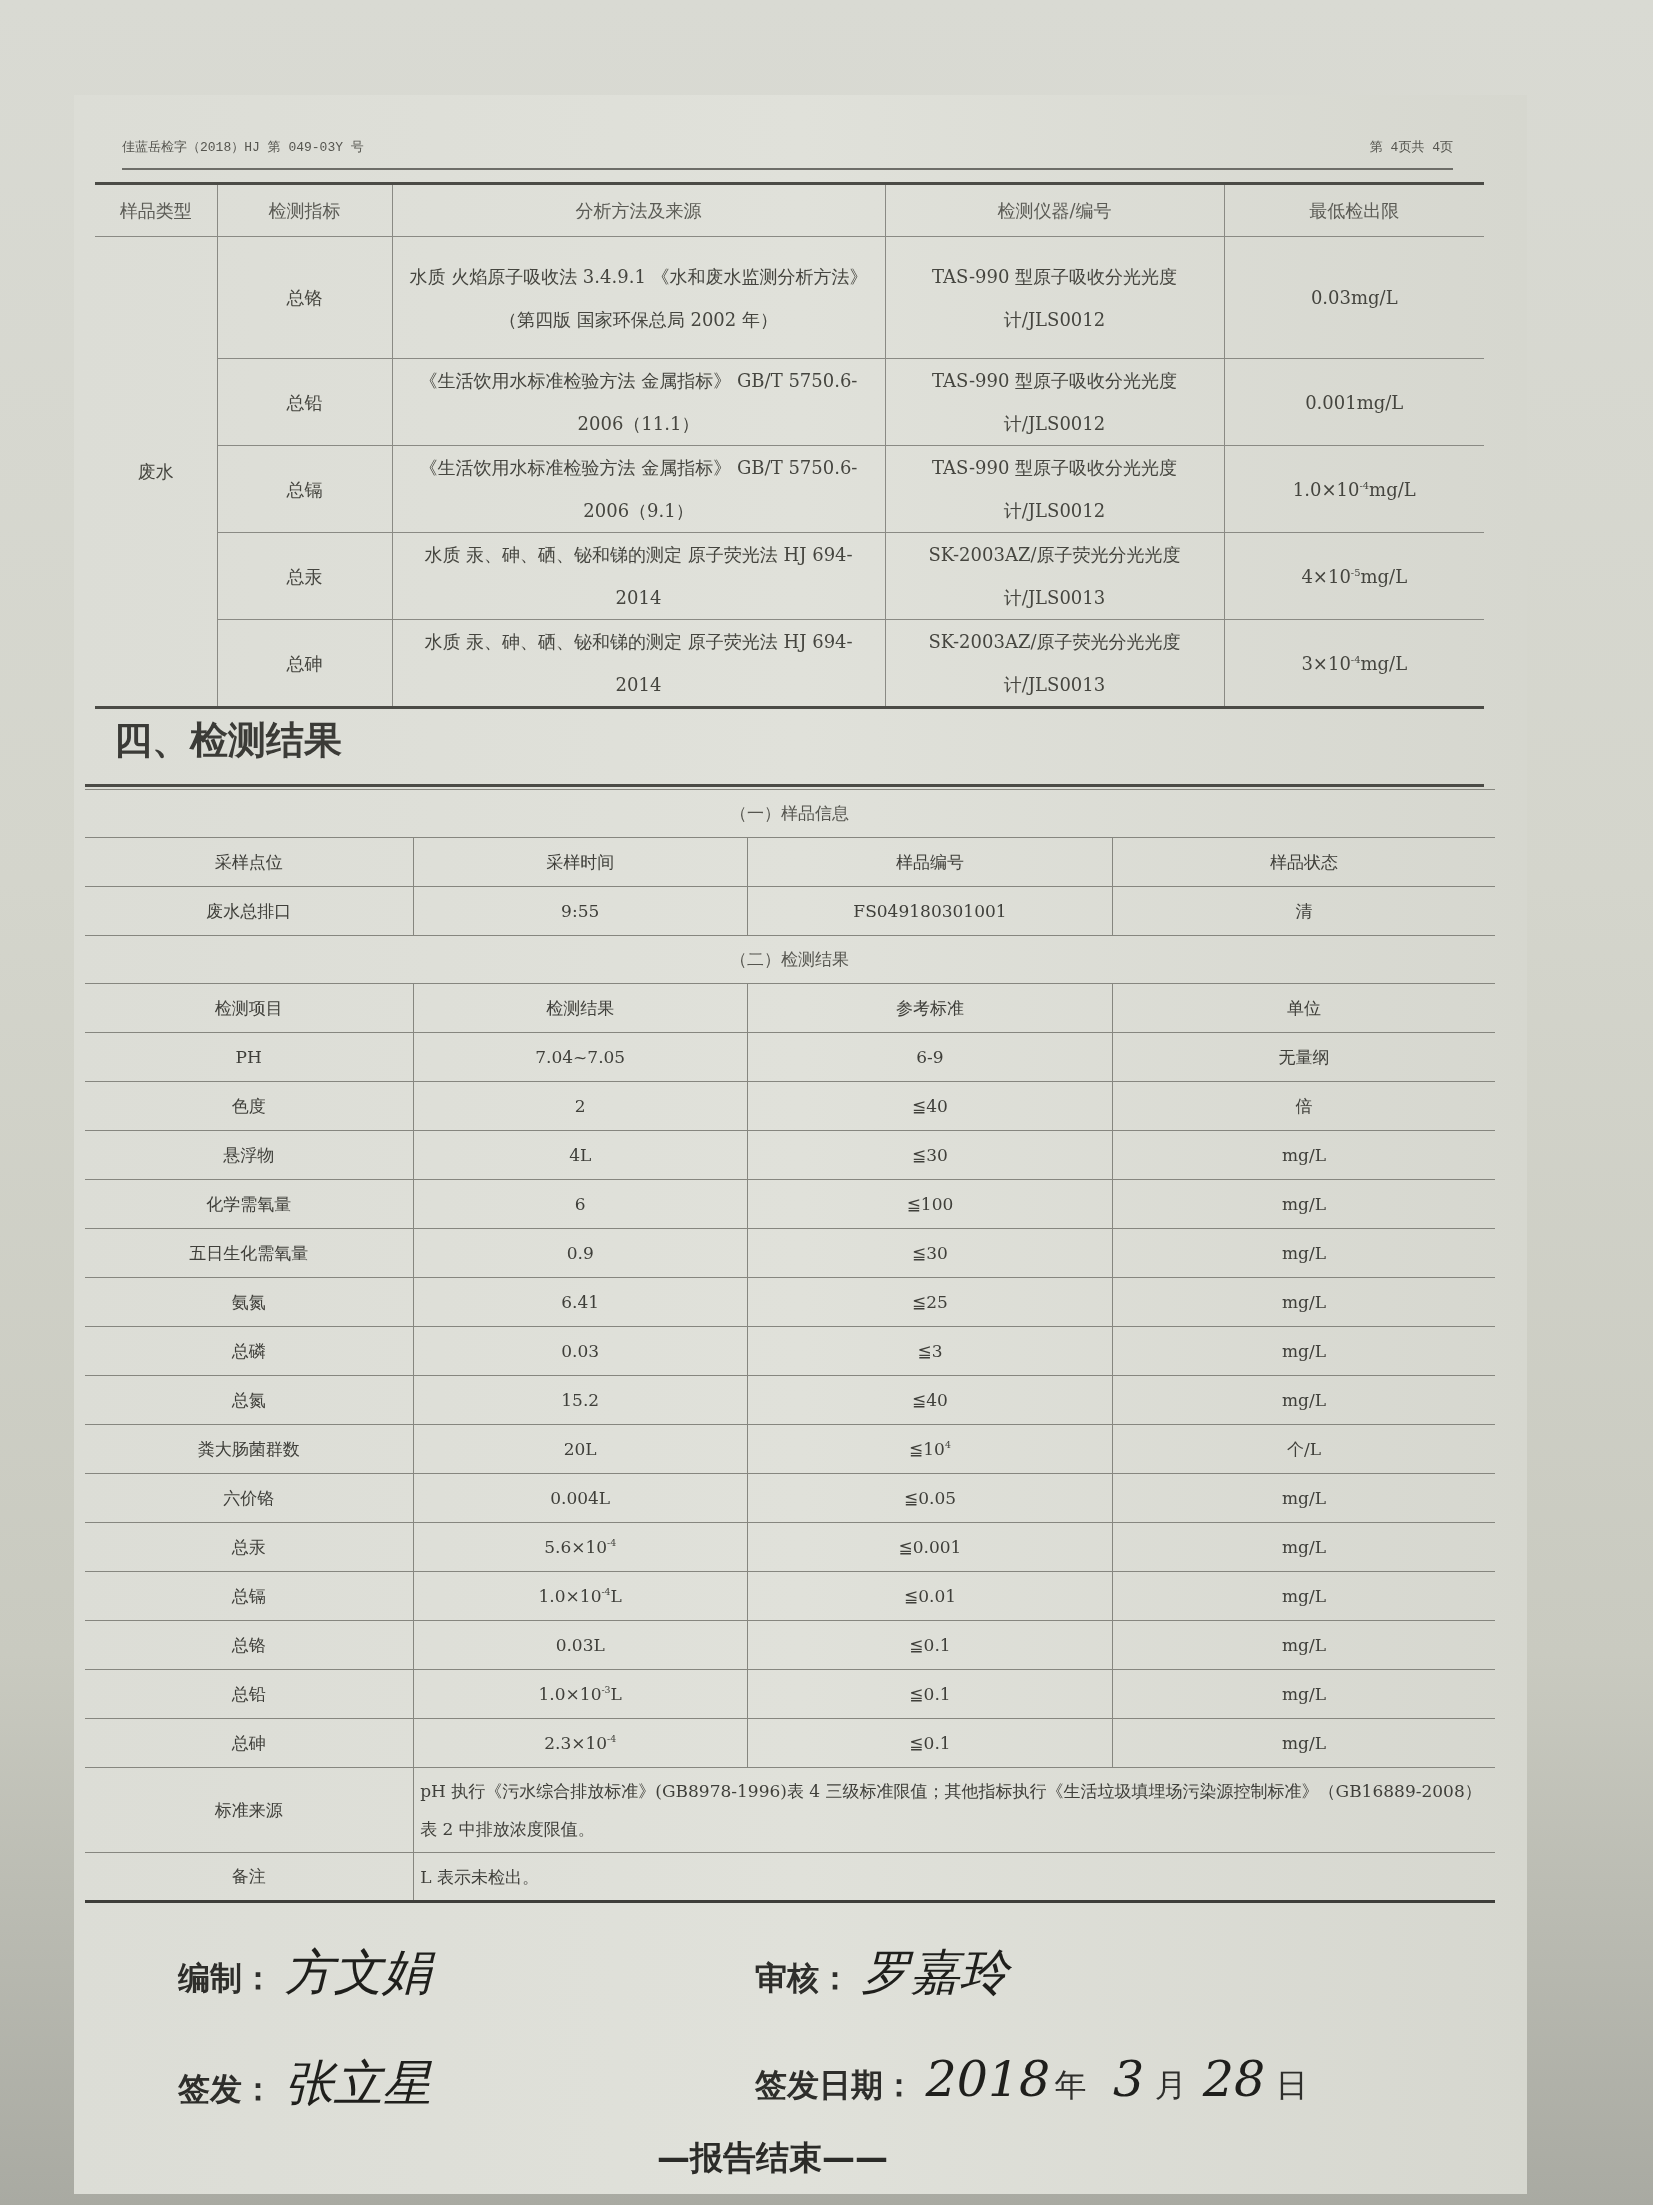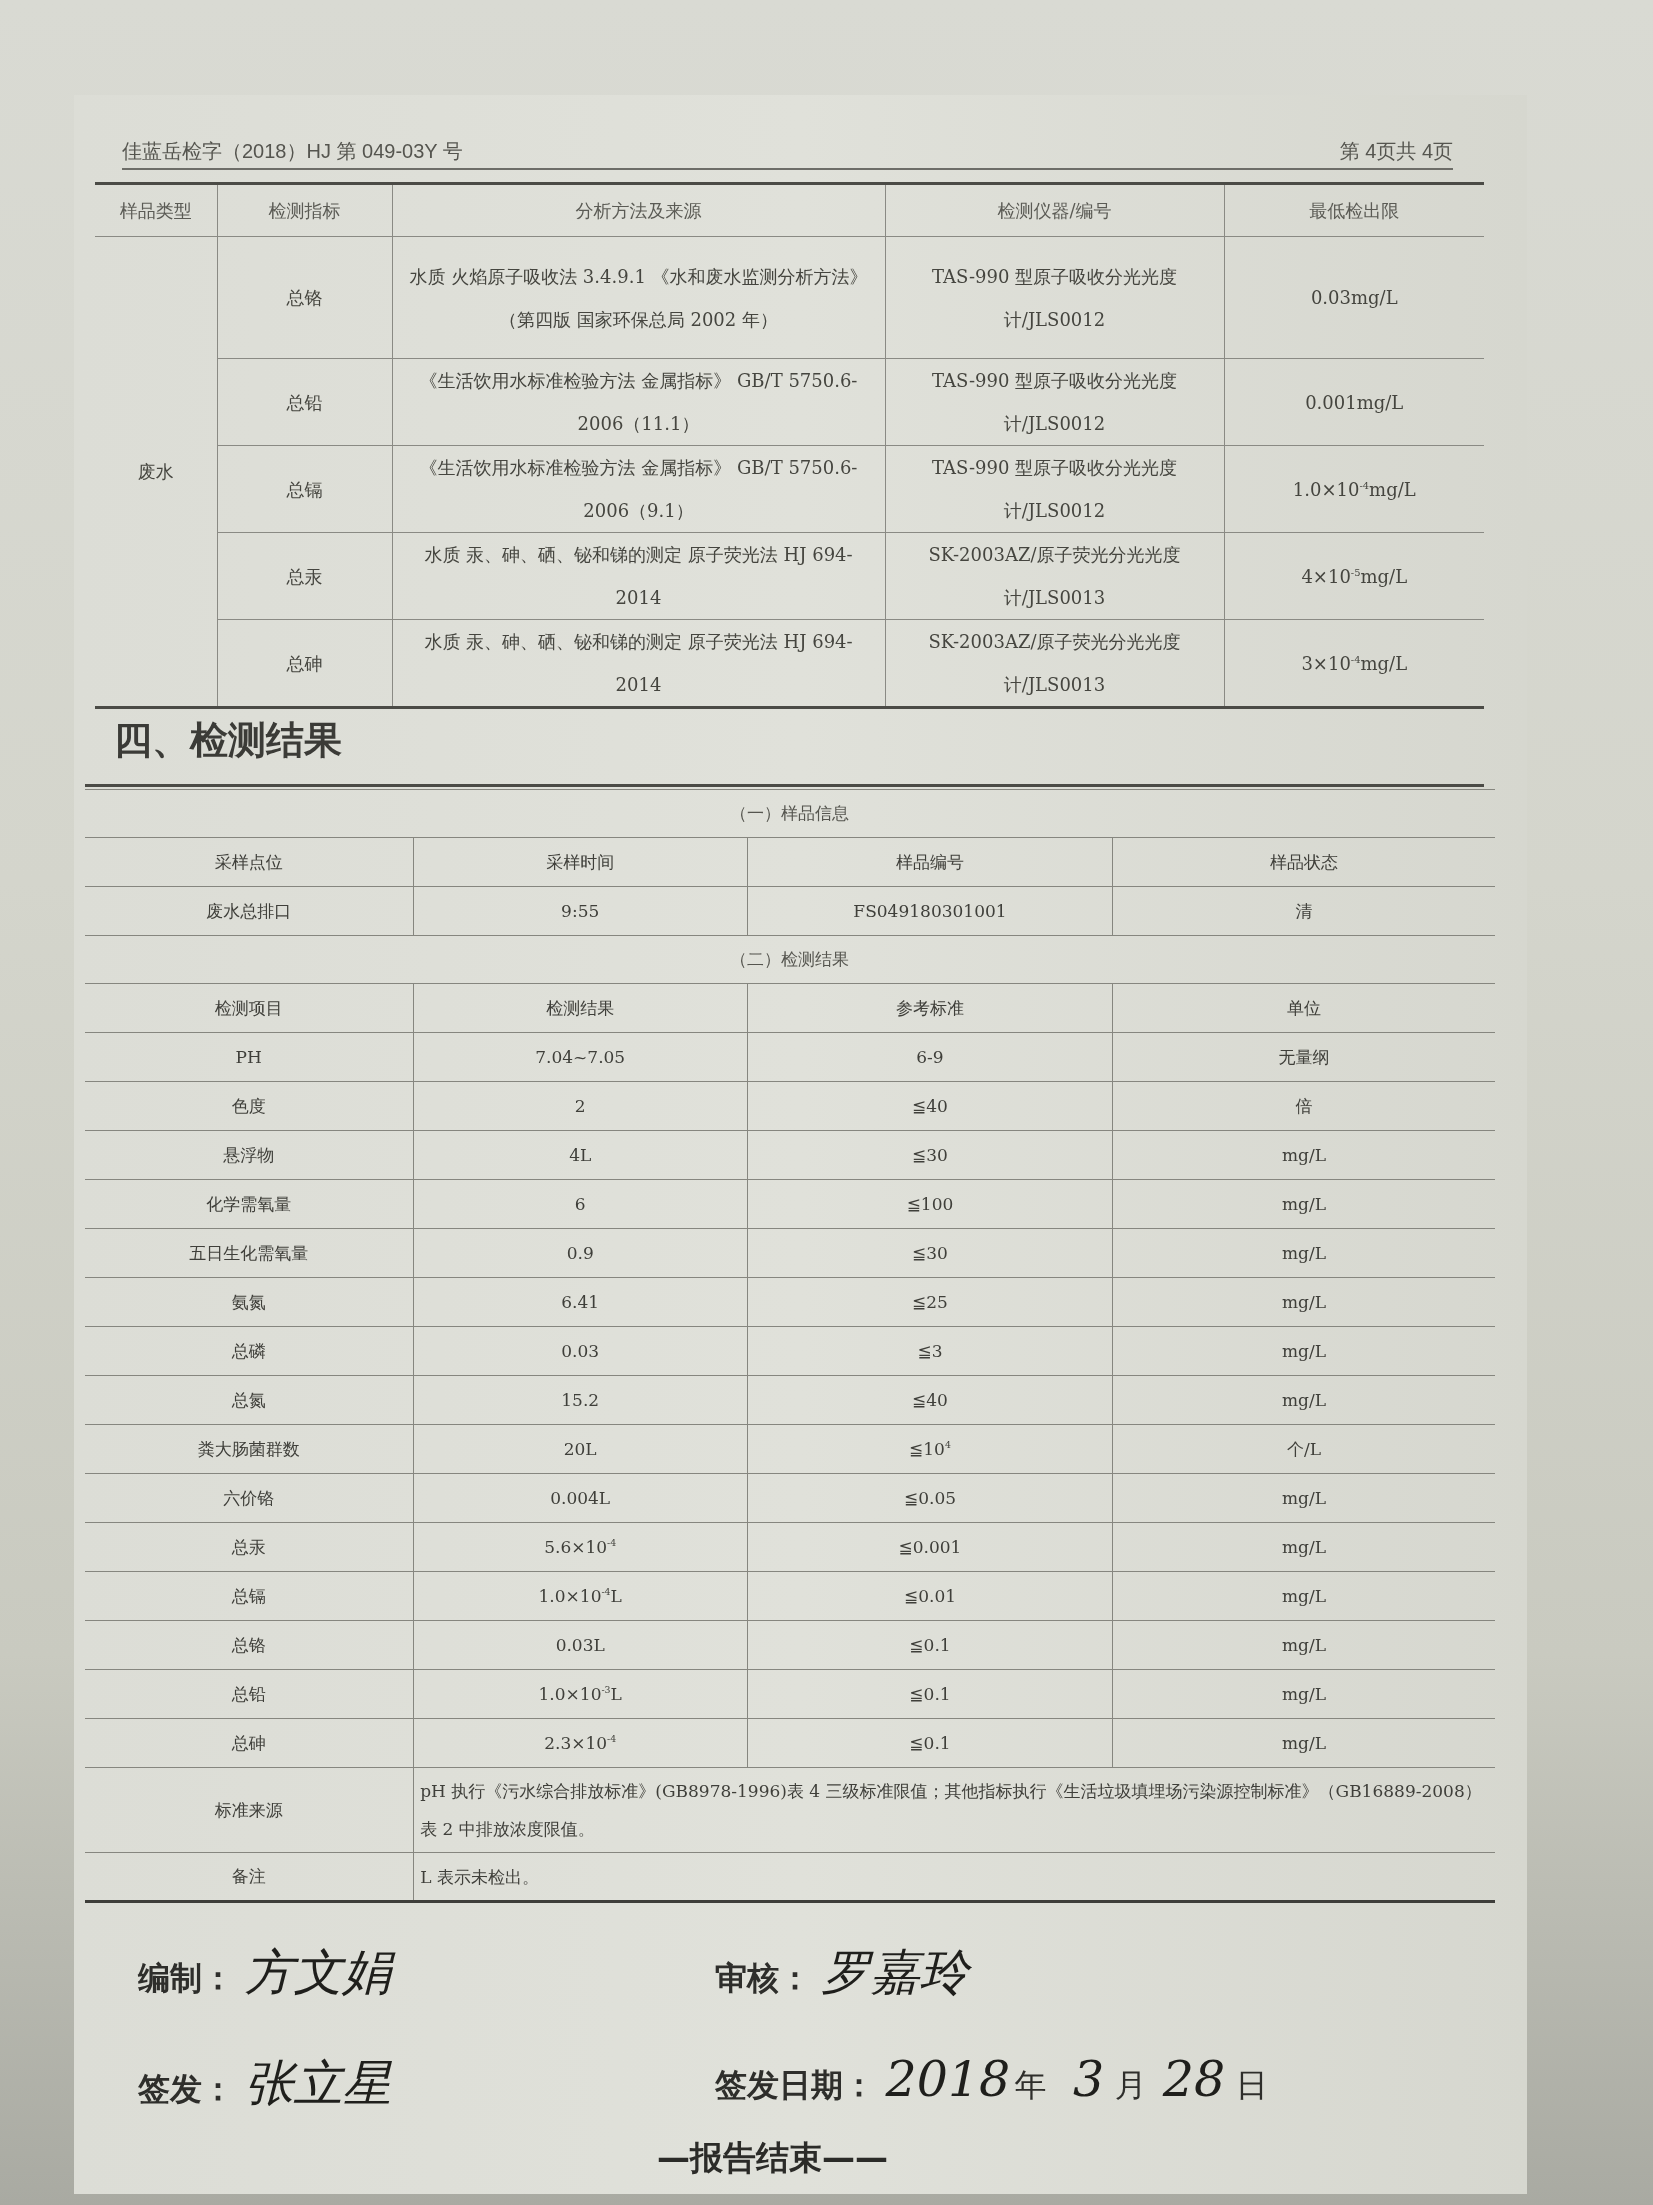--- a/index.html
+++ b/index.html
@@ -10,21 +10,21 @@
     color: #3a3a36;
     position: relative;
   }
   .page {
     position: absolute; left: 74px; top: 95px; width: 1453px; height: 2099px;
     background: linear-gradient(90deg, #dcddd6 0%, #e0e1da 50%, #d6d7cf 100%);
   }
   .header {
     position: absolute; left: 48px; top: 26.5px; width: 1331px; height: 48px;
     border-bottom: 2.1px solid #6d6d68;
-    font-size: 20px; color: #55554f; font-family: Liberation Sans, sans-serif;
+    font-size: 13px; color: #55554f; font-family: Liberation Mono, monospace;
   }
   .header .left { position: absolute; left: 0; top: 16px; }
   .header .right { position: absolute; right: 0; top: 16px; }
   table { border-collapse: collapse; }
   td, th { font-weight: normal; text-align: center; vertical-align: middle; }
   .methods {
     position: absolute; left: 21px; top: 87px; width: 1389px;
     border-top: 3.7px solid #4b4b46; border-bottom: 3.7px solid #4b4b46;
     font-size: 18px; line-height: 43px;
   }
@@ -44,20 +44,21 @@
   .results td { border: 1.1px solid #86867f; color: #3f3f3a; height: 49px; }
   .results tr td:first-child { border-left: none; }
   .results tr td:last-child { border-right: none; }
   .results .caption td { border-left: none; border-right: none; color: #55554f; height: 48px; }
   .results .textcell { text-align: left; padding: 4.2px 6.4px; line-height: 38px; }
   .results .last td { border-bottom: 3.7px solid #3e3e3a; }
   sup { font-size: 0.55em; vertical-align: super; line-height: 0; }
   .sig {
     position: absolute; font-size: 32px; font-weight: bold; color: #2e2e2b;
     font-family: "DejaVu Sans", sans-serif;
+    margin-left: 40px;
   }
   .hand {
     font-family: "DejaVu Serif", serif; font-style: italic; font-weight: normal;
     font-size: 49px; color: #1f1f1c; margin-left: 10.6px;
   }
   .end {
     position: absolute; left: 583px; top: 2041px; font-size: 33px; font-weight: bold;
     color: #2b2b28; font-family: "DejaVu Sans", sans-serif;
   }
 </style>

